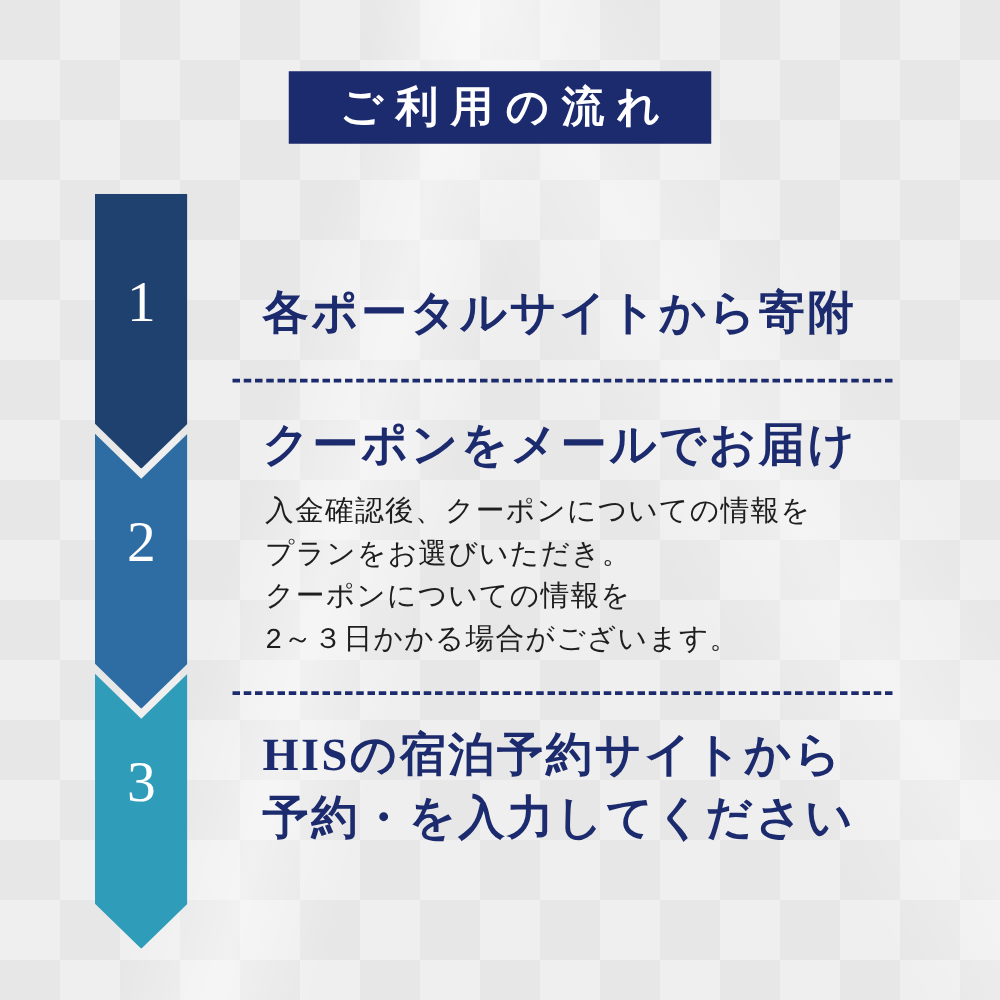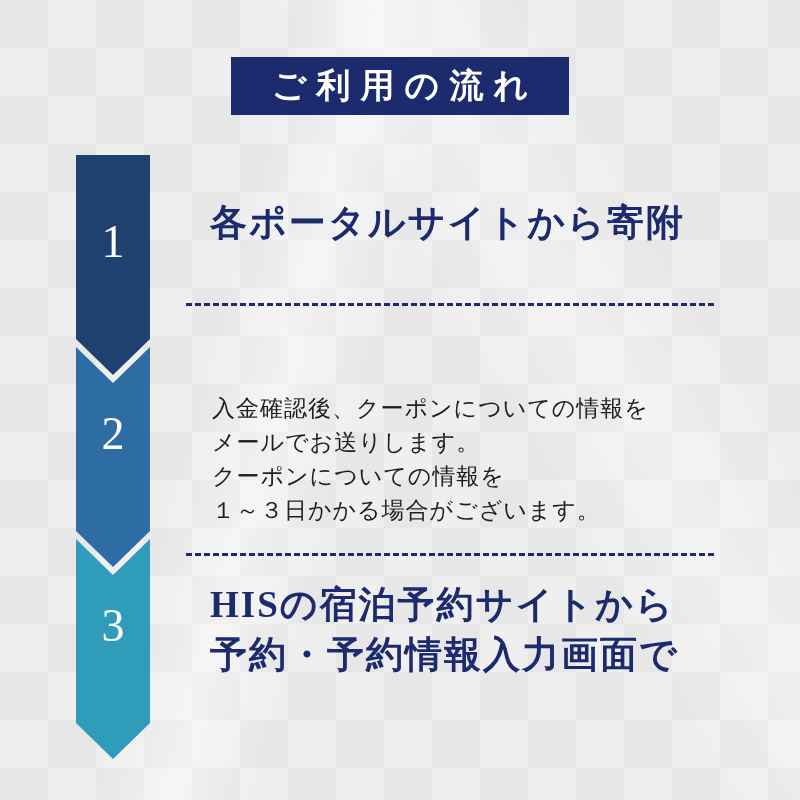--- a/index.html
+++ b/index.html
@@ -66,21 +66,21 @@
   .title {
     position: absolute;
     left: 210px;
     color: #1c2a6e;
     font-family: "Liberation Serif", "DejaVu Serif", serif;
     font-weight: bold;
     font-size: 37px;
     letter-spacing: 2px;
     white-space: nowrap;
   }
-  .t1 { top: 198px; }
+  .t1 { top: 225px; }
   .t2 { top: 331px; }
   .t3 { top: 580px; line-height: 50px; }
 
   .body-text {
     position: absolute;
     left: 212px;
     color: #1e1e1e;
     font-size: 23px;
     letter-spacing: 1px;
     white-space: nowrap;
@@ -115,29 +115,30 @@
     <span class="num">2</span>
   </div>
   <div class="seg seg3">
     <span class="num">3</span>
   </div>
 
   <div class="title t1">各ポータルサイトから寄附</div>
 
   <div class="divider d1"></div>
 
+  <div class="title t2">クーポンをメールでお届け</div>
 
   <div class="body-text b2">
     <div>入金確認後、クーポンについての情報を</div>
-    <div>メールでお送りします。</div>
+    <div>プランをお選びいただき。</div>
     <div>クーポンについての情報を</div>
-    <div>１～３日かかる場合がございます。</div>
+    <div>2～３日かかる場合がございます。</div>
   </div>
 
   <div class="divider d2"></div>
 
   <div class="title t3">
     <div>HISの宿泊予約サイトから</div>
-    <div>予約・予約情報入力画面で</div>
+    <div>予約・を入力してください</div>
   </div>
 
 
 </div>
 
 </body></html>

